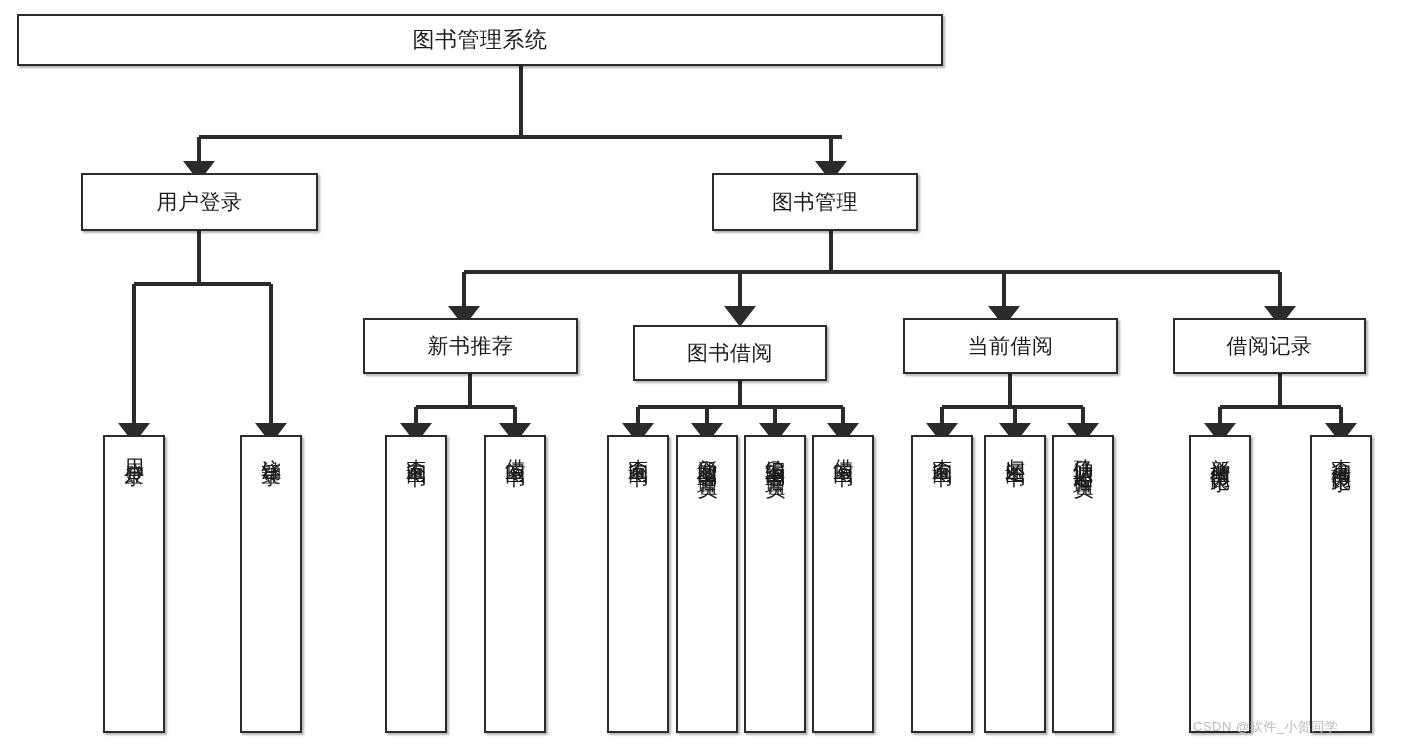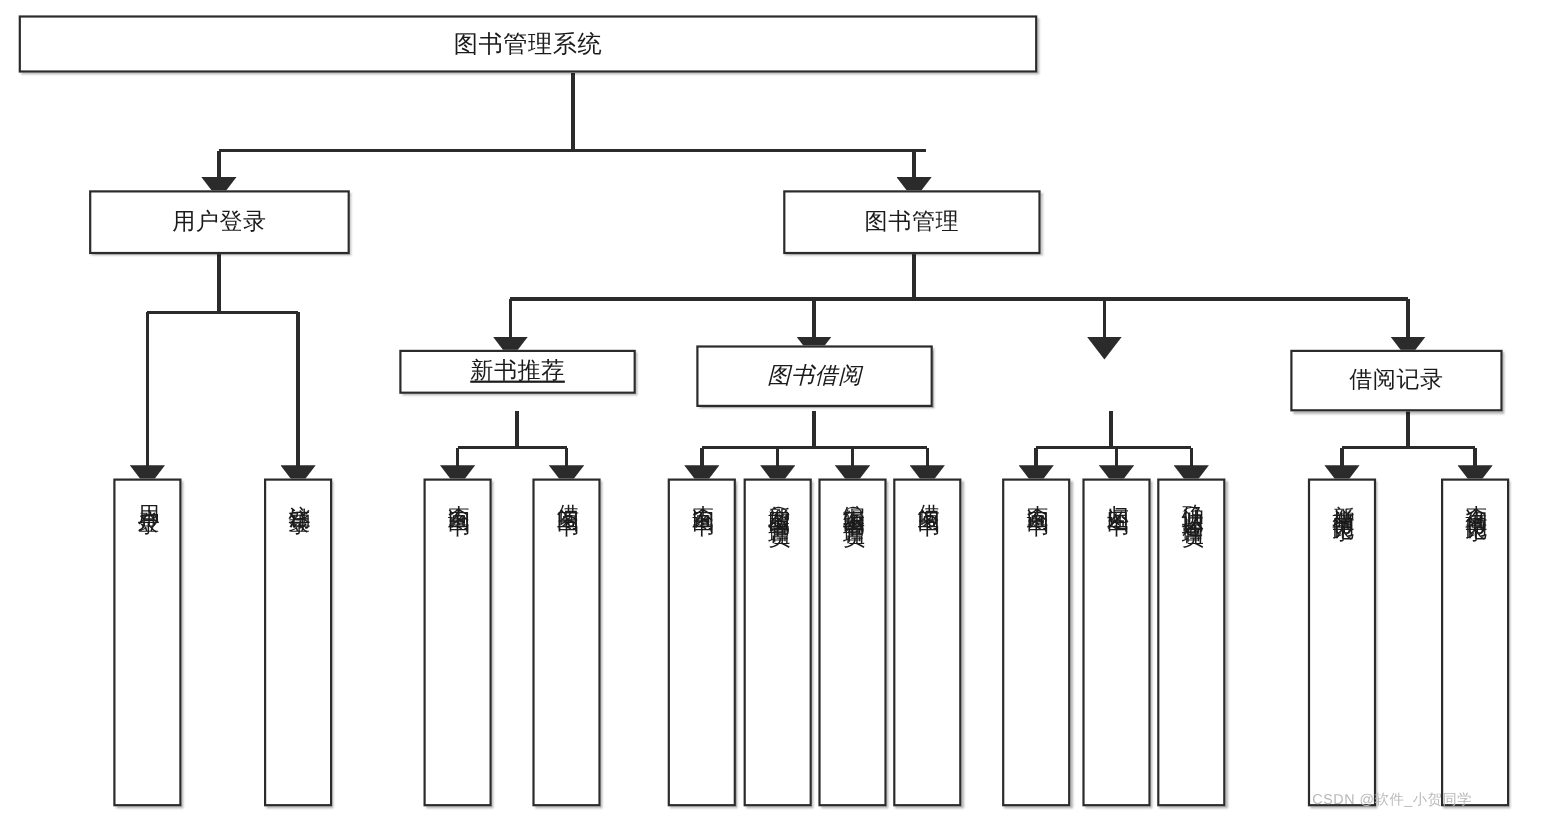--- a/index.html
+++ b/index.html
@@ -121,24 +121,25 @@
       <path d="M1280,374 L1280,407"></path>
       <path d="M1220,407 L1341,407"></path>
       <path d="M1220,407 L1220,430" marker-end="url(#arrowhead)"></path>
       <path d="M1341,407 L1341,430" marker-end="url(#arrowhead)"></path>
     </g>
   </svg>
 
   <div class="node horiz root-node" style="left: 17px; top: 14px; width: 926px; height: 52px;">图书管理系统</div>
 
   <div class="node horiz" style="left: 81px; top: 173px; width: 237px; height: 58px;">用户登录</div>
-  <div class="node horiz" style="left: 712px; top: 173px; width: 234px; height: 58px;">图书管理</div>
+  <div class="node horiz" style="left: 712px; top: 173px; width: 206px; height: 58px;">图书管理</div>
 
-  <div class="node horiz" style="left: 363px; top: 318px; width: 215px; height: 40px; text-decoration: underline;">新书推荐</div>
-  <div class="node horiz" style="left: 633px; top: 314px; width: 215px; height: 56px; font-style: italic;">图书借阅</div>
+  <div class="node horiz" style="left: 363px; top: 318px; width: 215px; height: 56px;">新书推荐</div>
+  <div class="node horiz" style="left: 633px; top: 325px; width: 194px; height: 56px;">图书借阅</div>
+  <div class="node horiz" style="left: 903px; top: 318px; width: 215px; height: 56px;">当前借阅</div>
   <div class="node horiz" style="left: 1173px; top: 318px; width: 193px; height: 56px;">借阅记录</div>
 
   <div class="node vert" style="left: 103px; top: 435px; width: 62px; height: 298px;">
     <span class="vlabel">用户登录</span>
   </div>
   <div class="node vert" style="left: 240px; top: 435px; width: 62px; height: 298px;">
     <span class="vlabel">注销登录</span>
   </div>
   <div class="node vert" style="left: 385px; top: 435px; width: 62px; height: 298px;">
     <span class="vlabel">查询图书</span>

